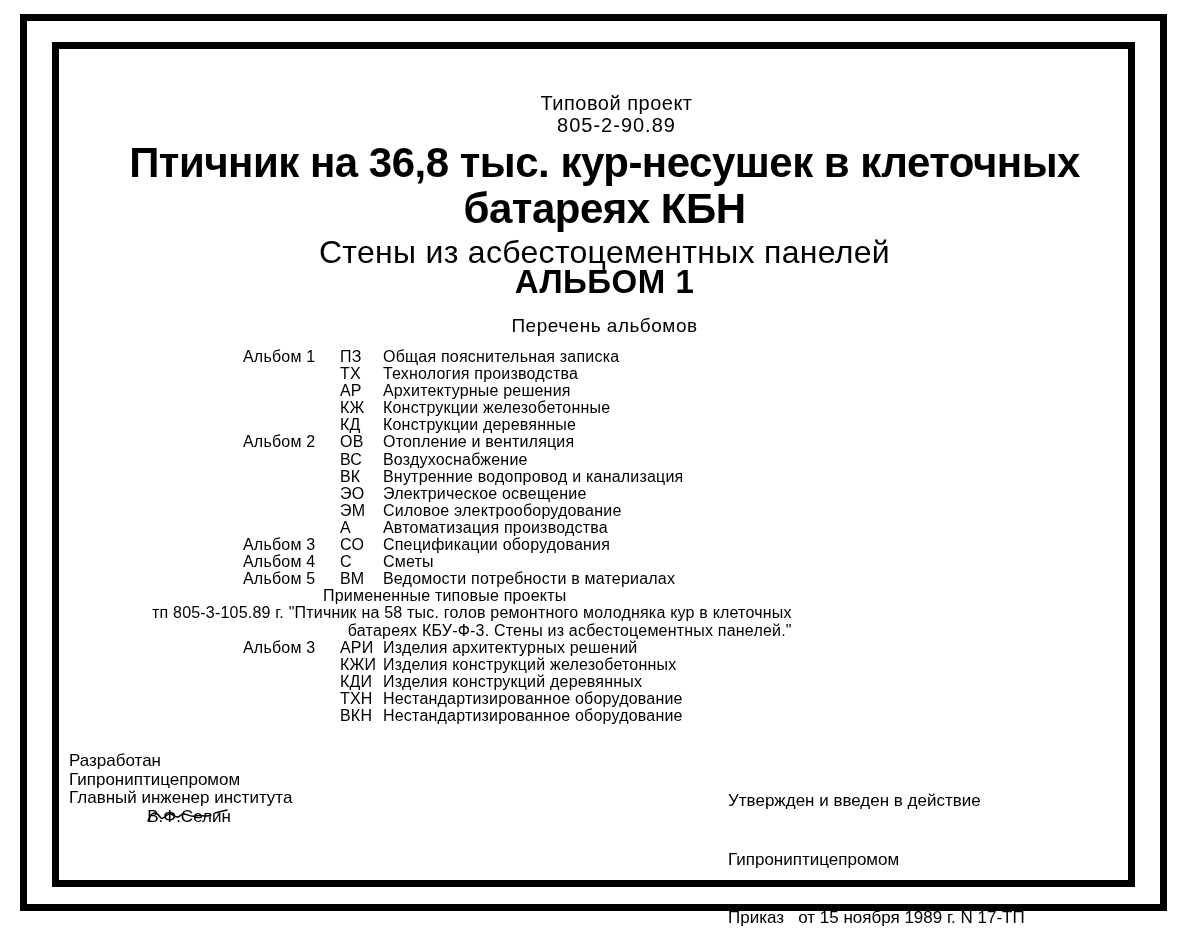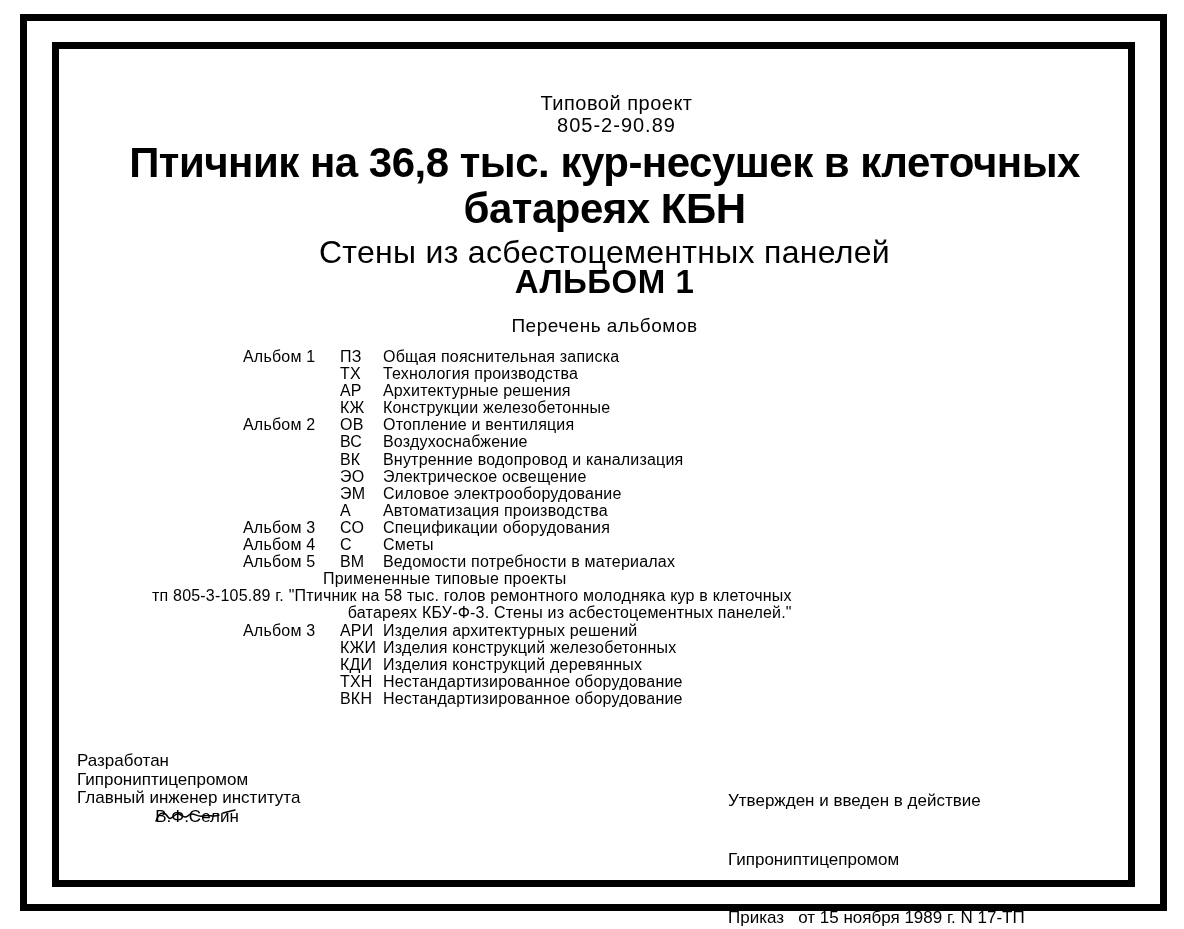--- a/index.html
+++ b/index.html
@@ -28,21 +28,21 @@
 
   .albums-list {
     position: absolute; left: 243px; top: 348px;
     font-size: 16px; line-height: 17.1px; letter-spacing: 0.2px; white-space: nowrap;
   }
   .album-row { display: grid; grid-template-columns: 97px 43px auto; }
   .applied-heading { margin-left: 80px; }
   .note-line1 { margin-left: -91px; }
   .note-line2 { margin-left: 19px; text-align: right; }
 
-  .footer-left  { position: absolute; left: 77px;  top: 752px; font-size: 17px; line-height: 18.5px; white-space: nowrap; }
+  .footer-left  { position: absolute; left: 69px;  top: 752px; font-size: 17px; line-height: 18.5px; white-space: nowrap; }
   .footer-right { position: absolute; left: 728px; top: 752px; font-size: 17px; line-height: 19.5px; white-space: pre; }
   .sig-row { display: flex; align-items: center; height: 18.5px; flex-direction: column; }
   .sig-role { width: 240px; }
   .sig-box { width: 88px; height: 18px; position: relative; }
   .sig-box svg { position: absolute; left: 0; top: -3px; overflow: visible; }
 </style>
 </head>
 <body>
 
 <div class="page">
@@ -70,20 +70,25 @@
     </div>
     <div class="album-row">
       <span></span>
       <span>АР</span>
       <span>Архитектурные решения</span>
     </div>
     <div class="album-row">
       <span></span>
       <span>КЖ</span>
       <span>Конструкции железобетонные</span>
+    </div>
+    <div class="album-row">
+      <span></span>
+      <span>КД</span>
+      <span>Конструкции деревянные</span>
     </div>
     <div class="album-row">
       <span>Альбом 2</span>
       <span>ОВ</span>
       <span>Отопление и вентиляция</span>
     </div>
     <div class="album-row">
       <span></span>
       <span>ВС</span>
       <span>Воздухоснабжение</span>

